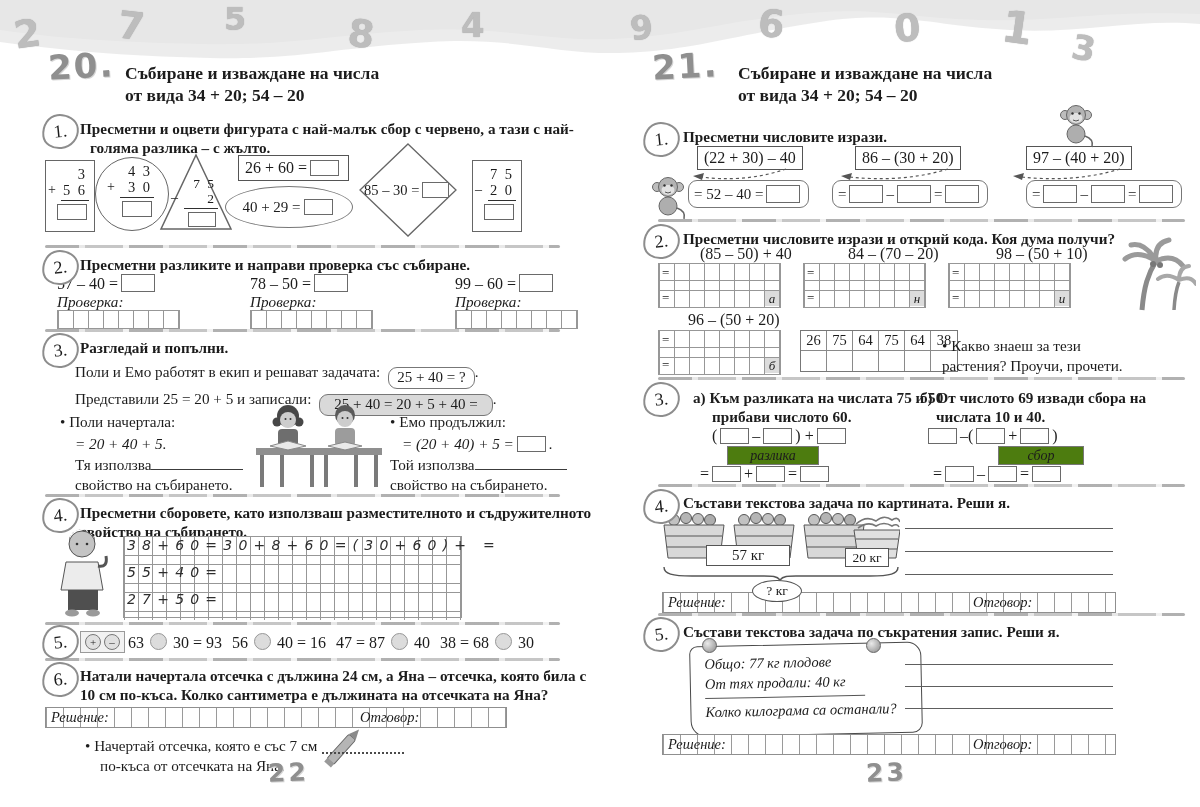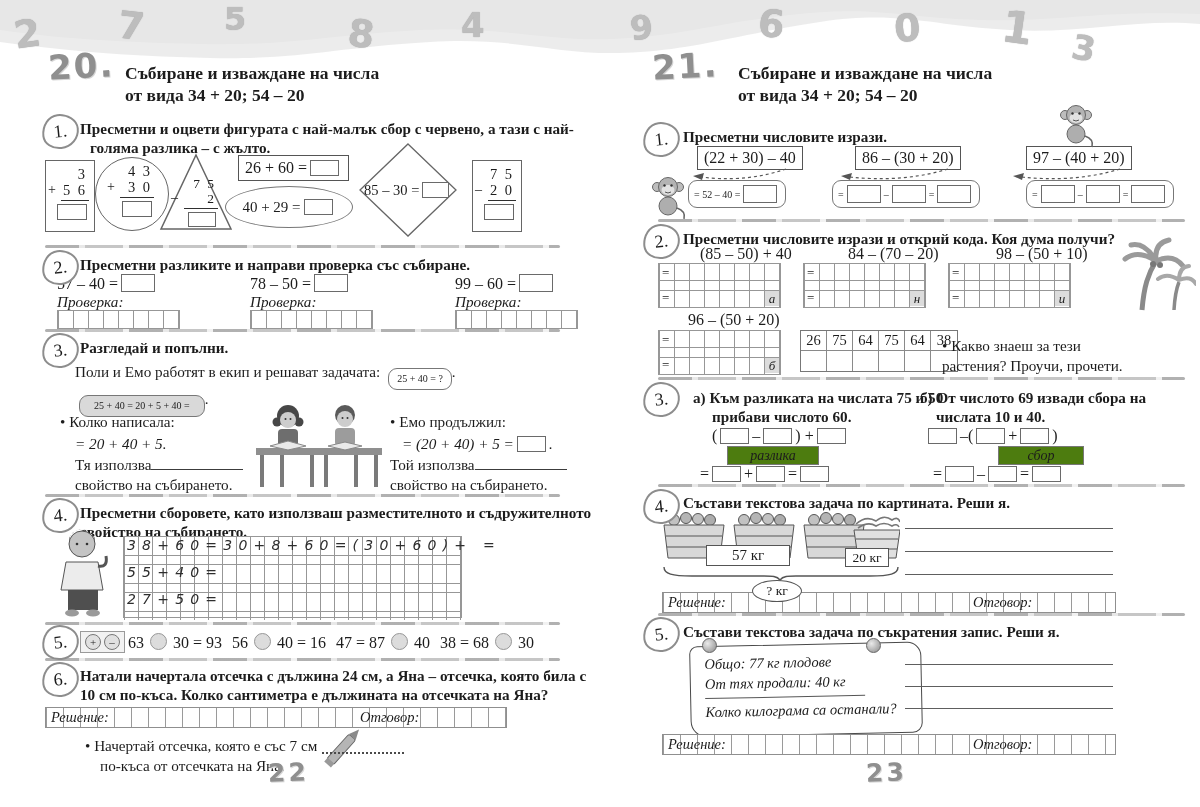--- a/index.html
+++ b/index.html
@@ -23,21 +23,21 @@
   .cells{position:absolute;border:1px solid #979797;background:#fff;
          background-image:repeating-linear-gradient(90deg,#979797 0,#979797 1px,transparent 1px,transparent 15px)}
   .gridbox{position:absolute;border:1px solid #979797;background:#fff}
   .strip{border-bottom:1px solid #979797;
          background-image:repeating-linear-gradient(90deg,#979797 0,#979797 1px,transparent 1px,transparent var(--cw,15px))}
   .strip:last-child{border-bottom:none}
   .solbar{position:absolute;height:19px;border:1px solid #8f8f8f;background:#fff;
           background-image:repeating-linear-gradient(90deg,#9a9a9a 0,#9a9a9a 1px,transparent 1px,transparent 17px)}
   .sollabel{position:absolute;top:1px;font-style:italic;font-size:14.5px;white-space:nowrap}
   .rnd{position:absolute;border:1.5px solid #777;border-radius:9px;display:flex;align-items:center;
-       padding:0 5px;height:26px;font-size:10px;background:#fff;white-space:nowrap}
+       padding:0 5px;height:26px;font-size:15px;background:#fff;white-space:nowrap}
   .ebox{position:absolute;border:1.4px solid #555;height:22px;display:flex;align-items:center;
         padding:0 6px;font-size:16px;background:#fff;white-space:nowrap}
   .letter{position:absolute;right:1px;bottom:1px;width:14px;height:15px;background:#dcdcdc;
           font-style:italic;font-size:13px;display:flex;align-items:center;justify-content:center}
   .eqmark{position:absolute;left:3px;font-size:13px}
   .codetab{position:absolute;display:grid;grid-template-columns:repeat(6,26px);grid-auto-rows:20px;border:1.4px solid #777;background:#fff}
   .cc{border-right:1px solid #8a8a8a;border-bottom:1px solid #8a8a8a;display:flex;align-items:center;justify-content:center;font-size:14.5px}
   .cc:nth-child(6n){border-right:none}
   .cc:nth-child(n+7){border-bottom:none}
   .hand{position:absolute;font-family:"DejaVu Sans",sans-serif;font-style:italic;font-size:14px;
@@ -173,25 +173,26 @@
     <div class="sep" style="left:45px;top:329px;width:515px"></div>
     <div class="tno" style="left:42px;top:333px">3.</div>
     <div class="abs txt b" style="left:80px;top:338px">Разгледай и попълни.</div>
     <div class="abs txt" style="left:75px;top:362px">
       <span>Поли и Емо работят в екип и решават задачата:</span>
       <span class="rnd" style="position:static;display:inline-flex;height:20px;margin-left:4px;padding:0 8px;vertical-align:-5px">
           <span>25 + 40 = ?</span>
         </span><span>.</span>
     </div>
     <div class="abs txt" style="left:75px;top:389px">
+      <span>Представили 25 = 20 + 5 и записали:</span>
       <span class="rnd" style="position:static;display:inline-flex;height:20px;margin-left:4px;padding:0 14px;vertical-align:-5px;background:#d9d9d9">
           <span>25 + 40 = 20 + 5 + 40 =</span>
         </span><span>.</span>
     </div>
-    <div class="abs txt" style="left:60px;top:412px"><span>•</span> <span>Колко написала:</span></div>
+    <div class="abs txt" style="left:60px;top:412px"><span>•</span> <span>Поли начертала:</span></div>
     <div class="abs txt i" style="left:75px;top:434px">= 20 + 40 + 5.</div>
     <div class="abs txt" style="left:75px;top:455px"><span>Тя използва</span><span class="blank"></span></div>
     <div class="abs txt" style="left:75px;top:475px">свойство на събирането.</div>
 
     <svg class="abs" style="left:250px;top:402px" width="138" height="88">
       <rect x="6" y="46" width="126" height="7" fill="#8f8f8f"></rect>
       <rect x="10" y="53" width="4" height="32" fill="#7a7a7a"></rect>
         <rect x="30" y="53" width="4" height="32" fill="#7a7a7a"></rect>
       <rect x="60" y="53" width="4" height="32" fill="#7a7a7a"></rect>
         <rect x="74" y="53" width="4" height="32" fill="#7a7a7a"></rect>

